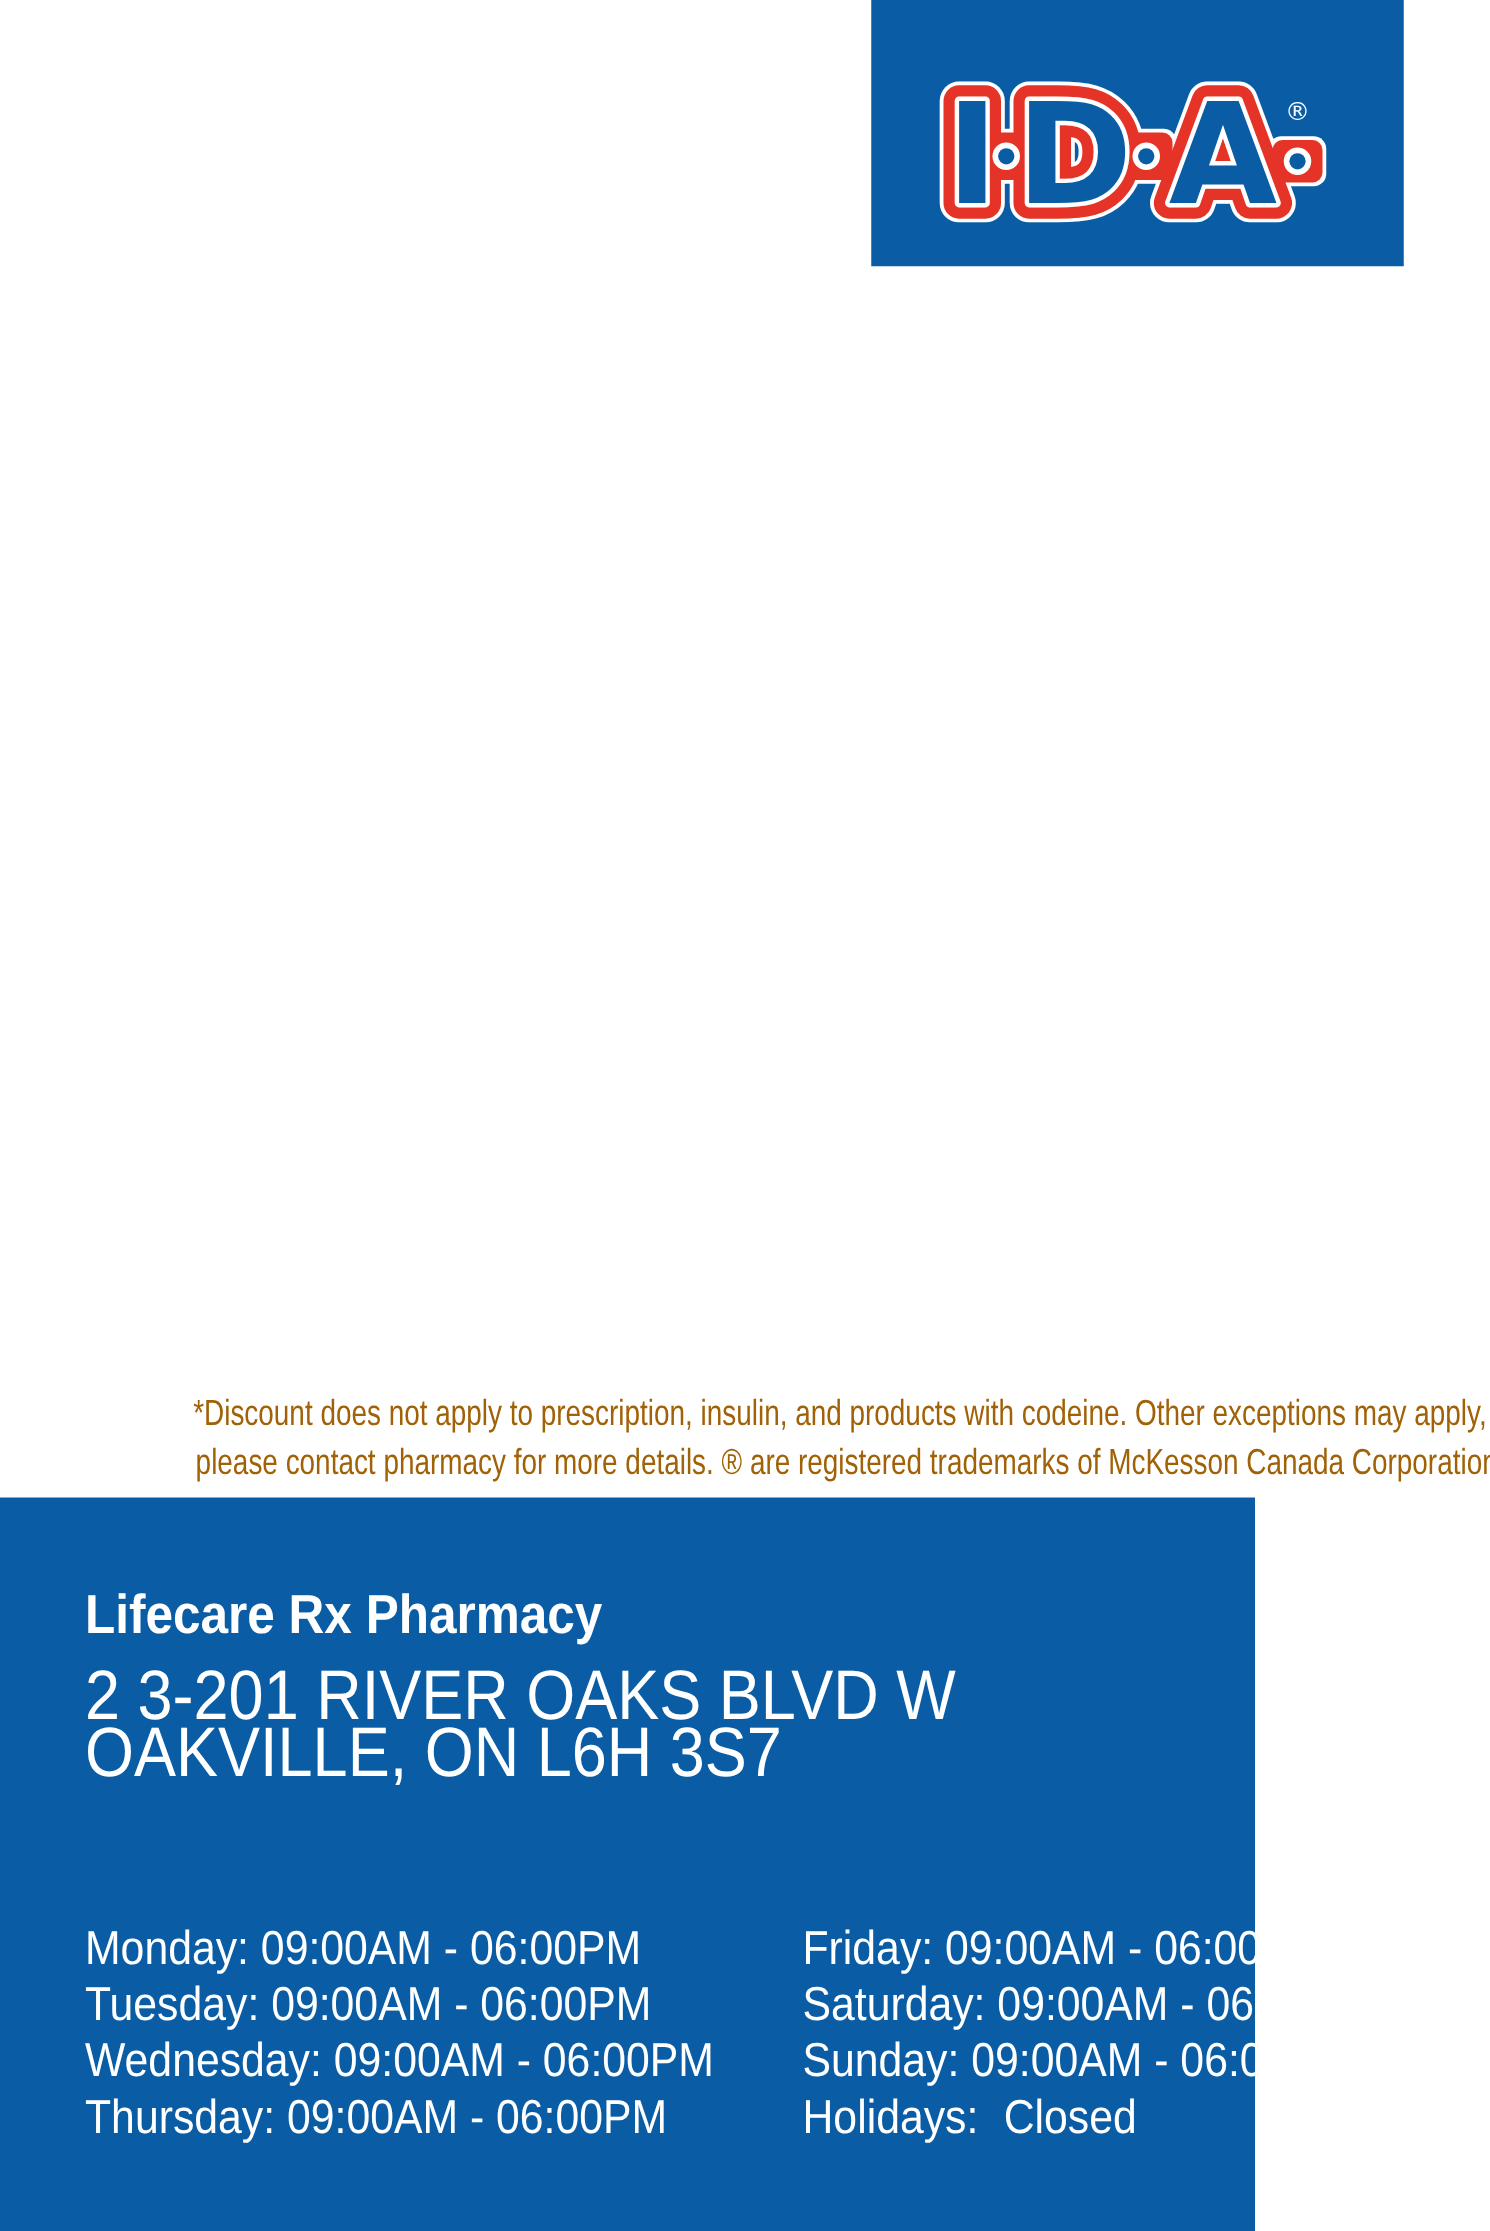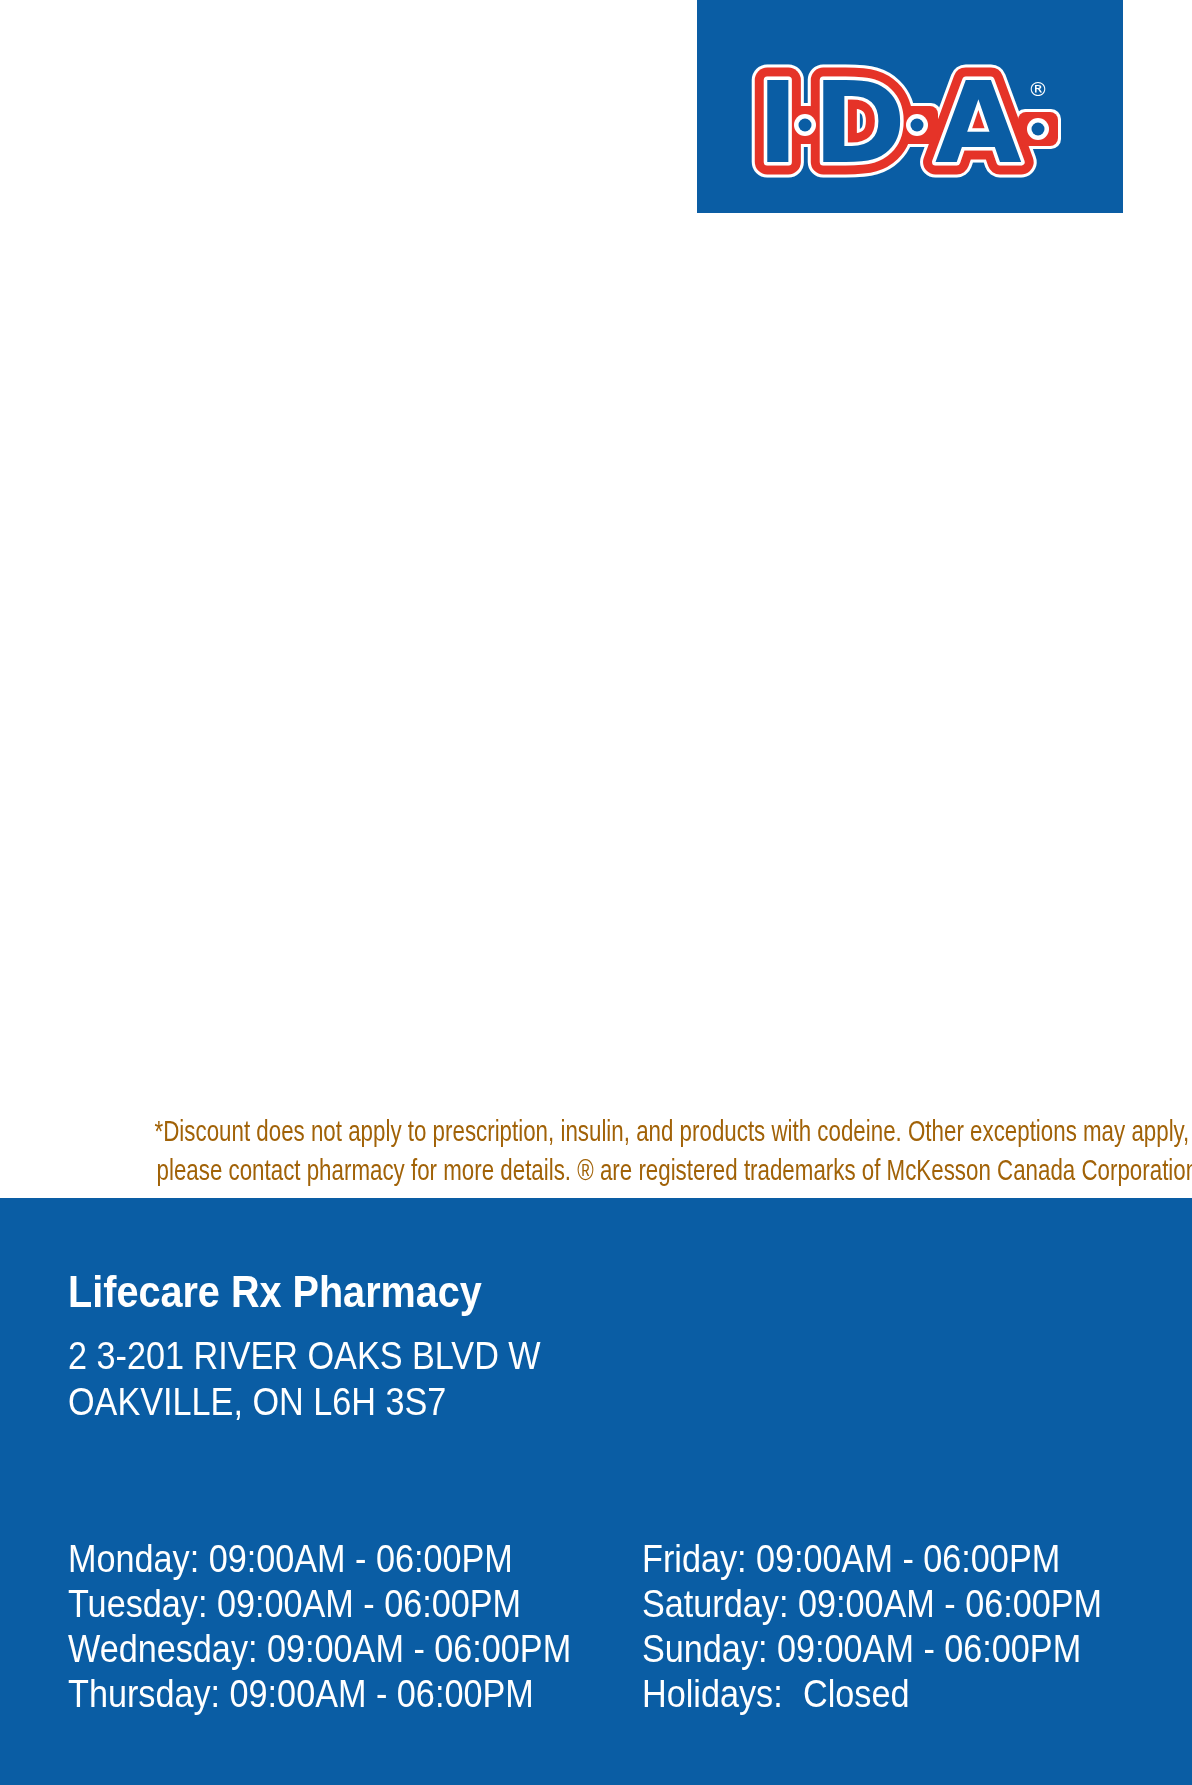--- a/index.html
+++ b/index.html
@@ -31,32 +31,32 @@
     font-size:29px;
     line-height:39px;
   }
   .dline{white-space:nowrap;}
   .squeeze-c{display:inline-block;transform:scaleX(0.77);transform-origin:50% 50%;white-space:nowrap;}
 
   
   .footer{
     position:absolute;
     left:0;top:1198px;
-    width:1192px;height:587px;
+    width:1004px;height:587px;
     background:#0A5DA4;
     color:#ffffff;
   }
   .squeeze-l{display:inline-block;transform:scaleX(0.9);transform-origin:0 50%;white-space:nowrap;}
   .store-name{
     position:absolute;left:68px;top:69px;
     font-size:44px;font-weight:700;line-height:50px;
   }
   .store-address{
     position:absolute;left:68px;top:135px;
-    font-size:38px;font-weight:400;line-height:46px;
+    font-size:56px;font-weight:400;line-height:46px;
   }
   .store-address .squeeze-l{display:block;transform-origin:0 50%;}
   .hours-title{
     position:absolute;left:68px;top:269px;
     font-size:44px;font-weight:700;line-height:50px;
   }
   .hours-col{
     position:absolute;top:339px;
     font-size:38px;font-weight:400;line-height:45px;
     transform:scaleX(0.9);transform-origin:0 0;

